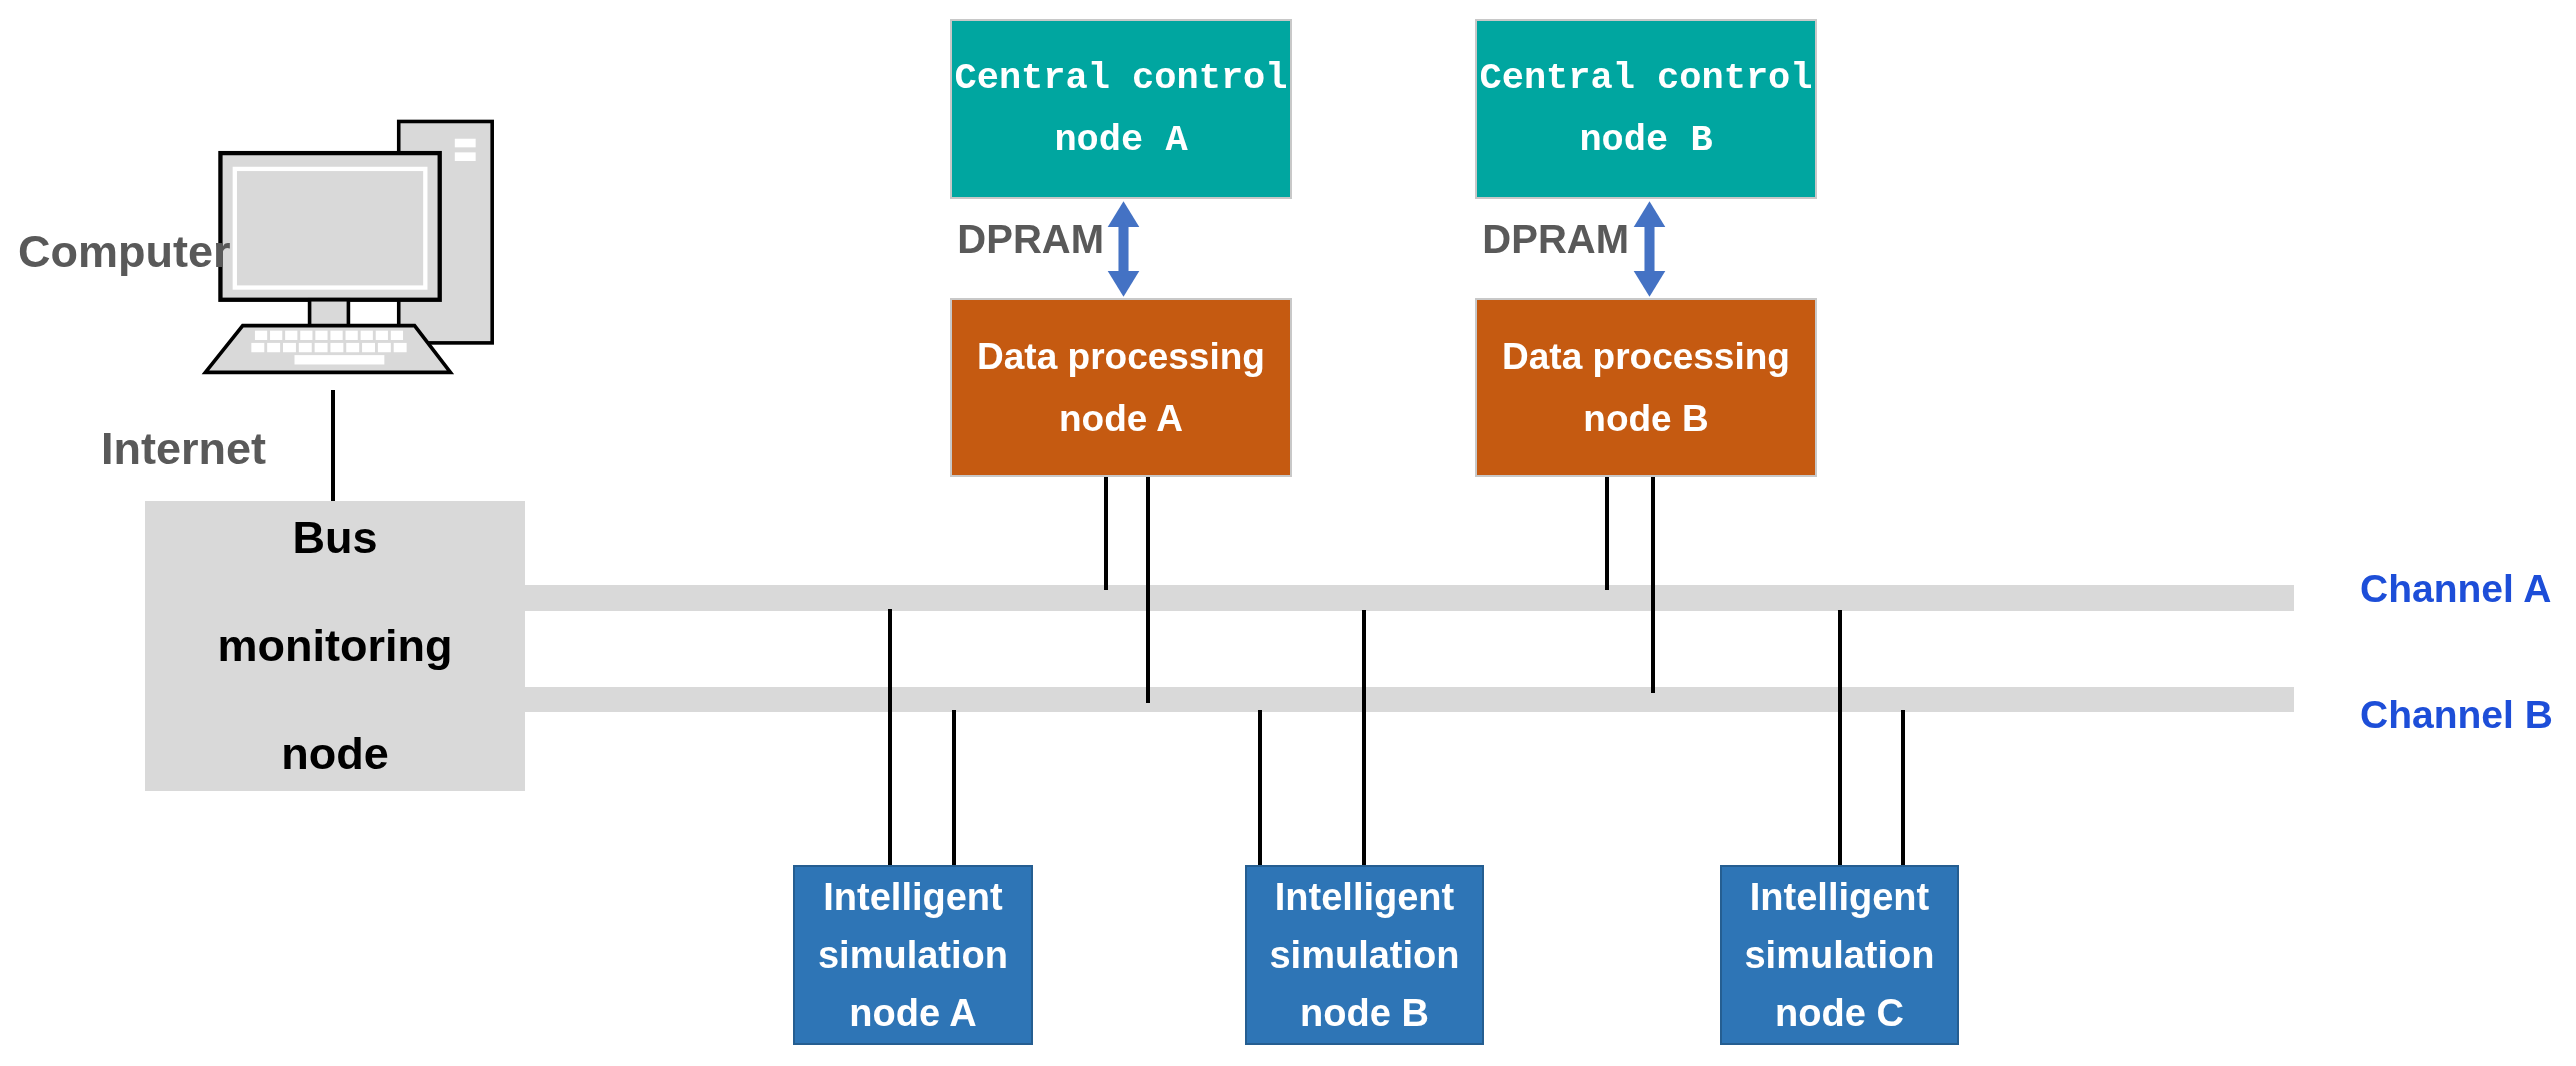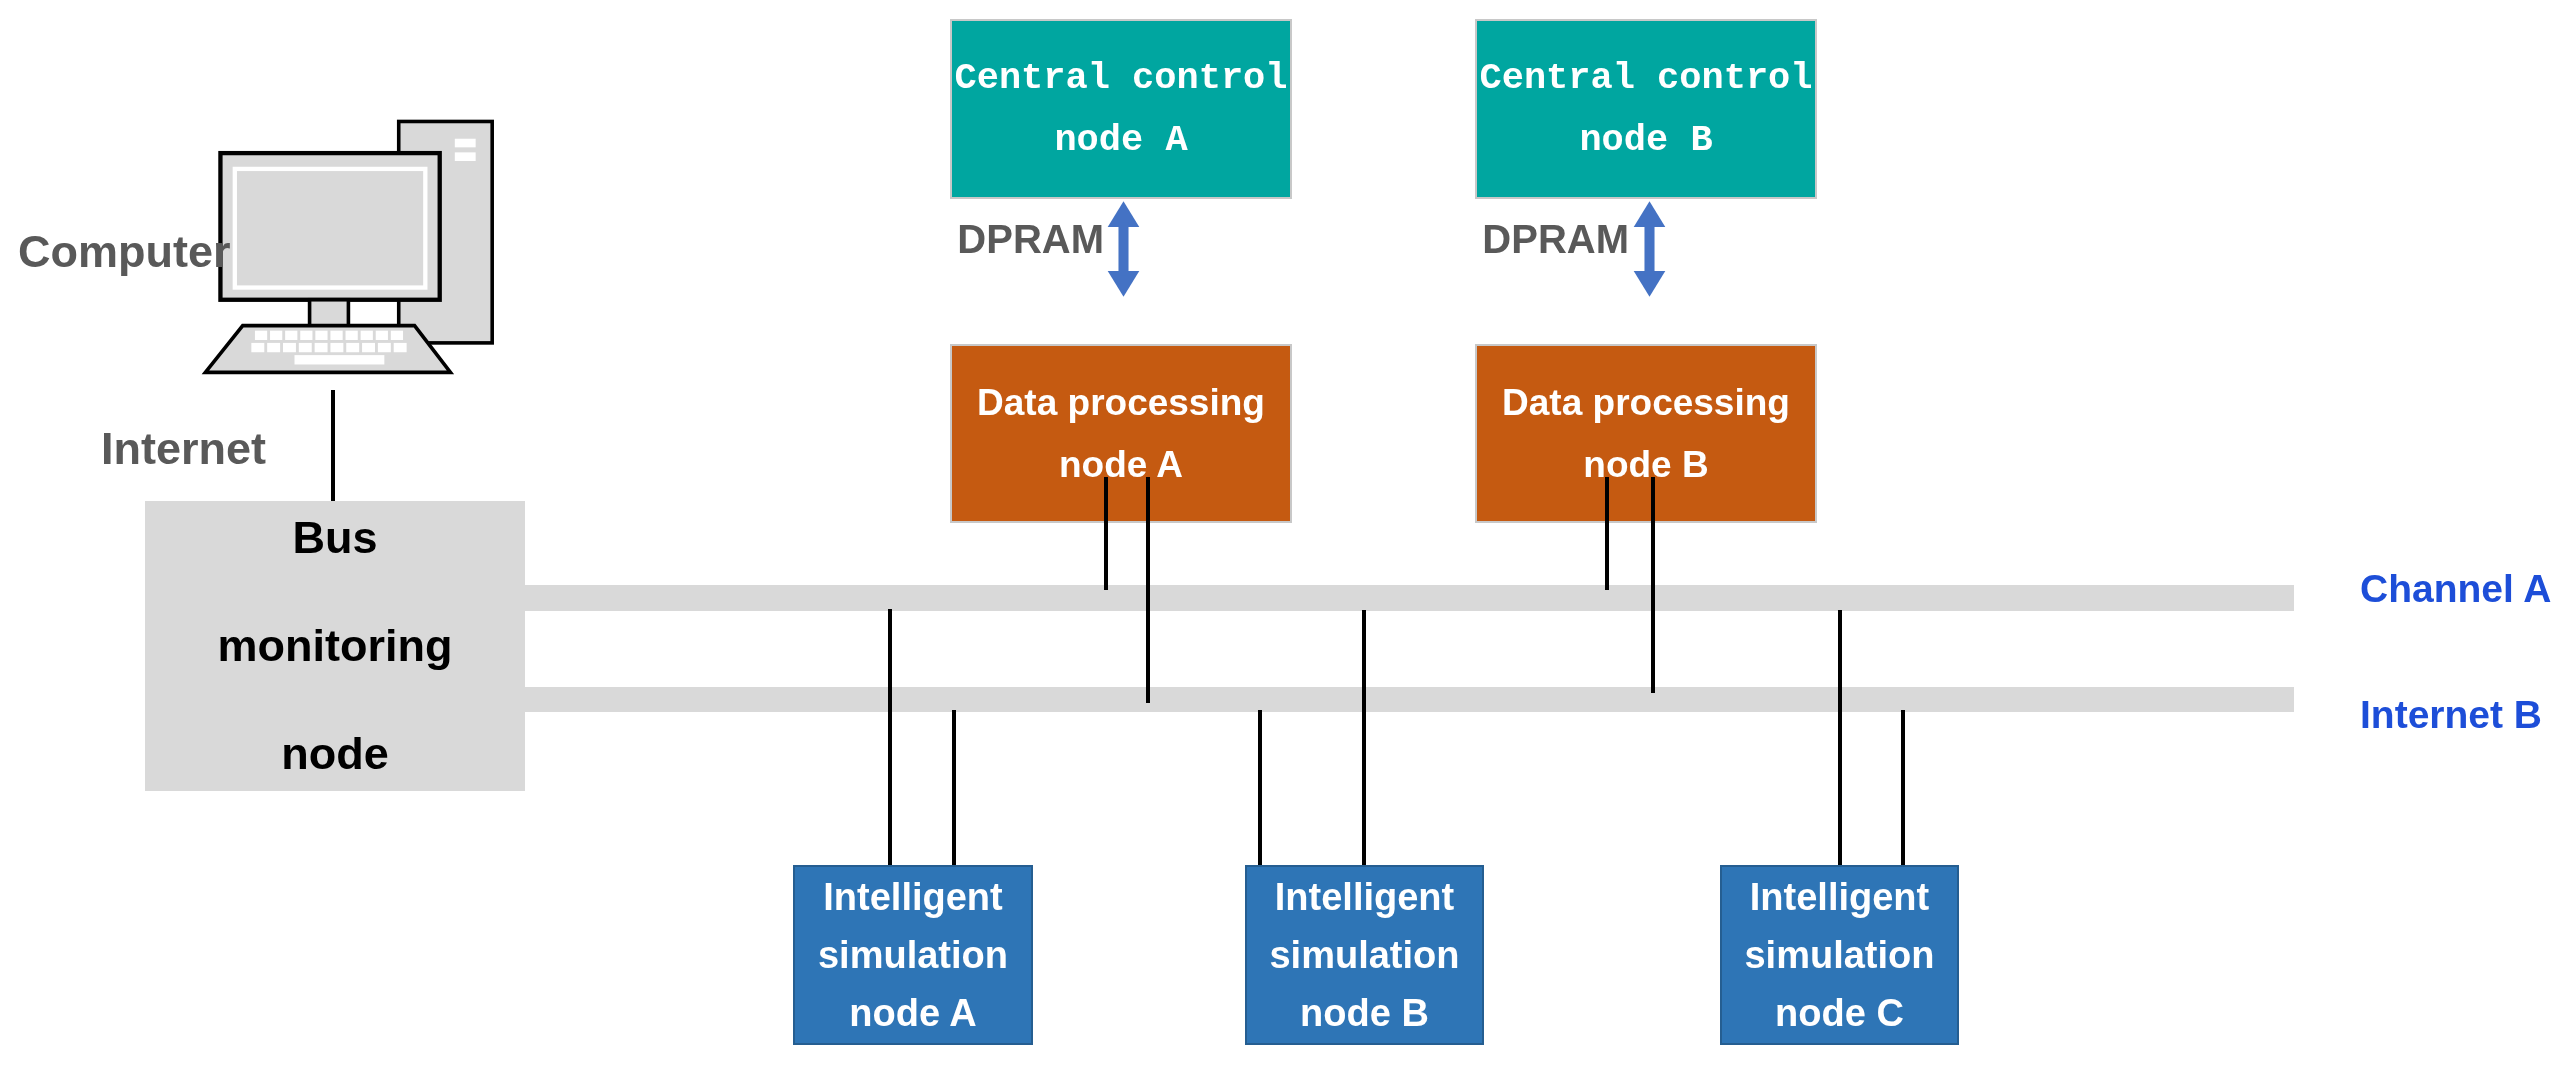--- a/index.html
+++ b/index.html
@@ -20,21 +20,21 @@
   .node-box{
     position:absolute;
     display:flex;flex-direction:column;
     align-items:center;justify-content:center;
     text-align:center;
     font-weight:700;
     color:#ffffff;
     box-sizing:border-box;
   }
   .teal-box{background:var(--teal);border:2.2px solid #c8c8c8;font-size:37px;line-height:62px;font-family:Liberation Mono, monospace;}
-  .orange-box{background:var(--orange);border:2.2px solid #c8c8c8;font-size:37px;line-height:62px;margin-top:46px;}
+  .orange-box{background:var(--orange);border:2.2px solid #c8c8c8;font-size:37px;line-height:62px;}
   .blue-box{background:var(--blue_box);border:2.9px solid var(--blue_box_border);font-size:38px;line-height:58px;}
   .gray-box{
     position:absolute;
     background:var(--gray);
     display:flex;flex-direction:column;
     align-items:center;justify-content:center;
     text-align:center;
     font-weight:700;color:#000000;
     font-size:45px;line-height:72px;gap:36px;
   }
@@ -119,21 +119,21 @@
   <div class="gray-box" style="left:145px;top:501px;width:380px;height:290px;">
     <div>Bus</div>
     <div>monitoring</div>
     <div>node</div>
   </div>
 
   <div class="bus" style="left:525px;top:585px;width:1769px;height:26px;"></div>
   <div class="bus" style="left:525px;top:687px;width:1769px;height:25px;"></div>
 
   <div class="channel-label" style="left:2360px;top:569px;">Channel A</div>
-  <div class="channel-label" style="left:2360px;top:695px;">Internet B</div>
+  <div class="channel-label" style="left:2360px;top:695px;">Channel B</div>
 
   <div class="node-box teal-box" style="left:950px;top:19.4px;width:342px;height:180px;">
     <div>Central control</div>
     <div>node A</div>
   </div>
   <div class="node-box teal-box" style="left:1475px;top:19.4px;width:342px;height:180px;">
     <div>Central control</div>
     <div>node B</div>
   </div>
 

